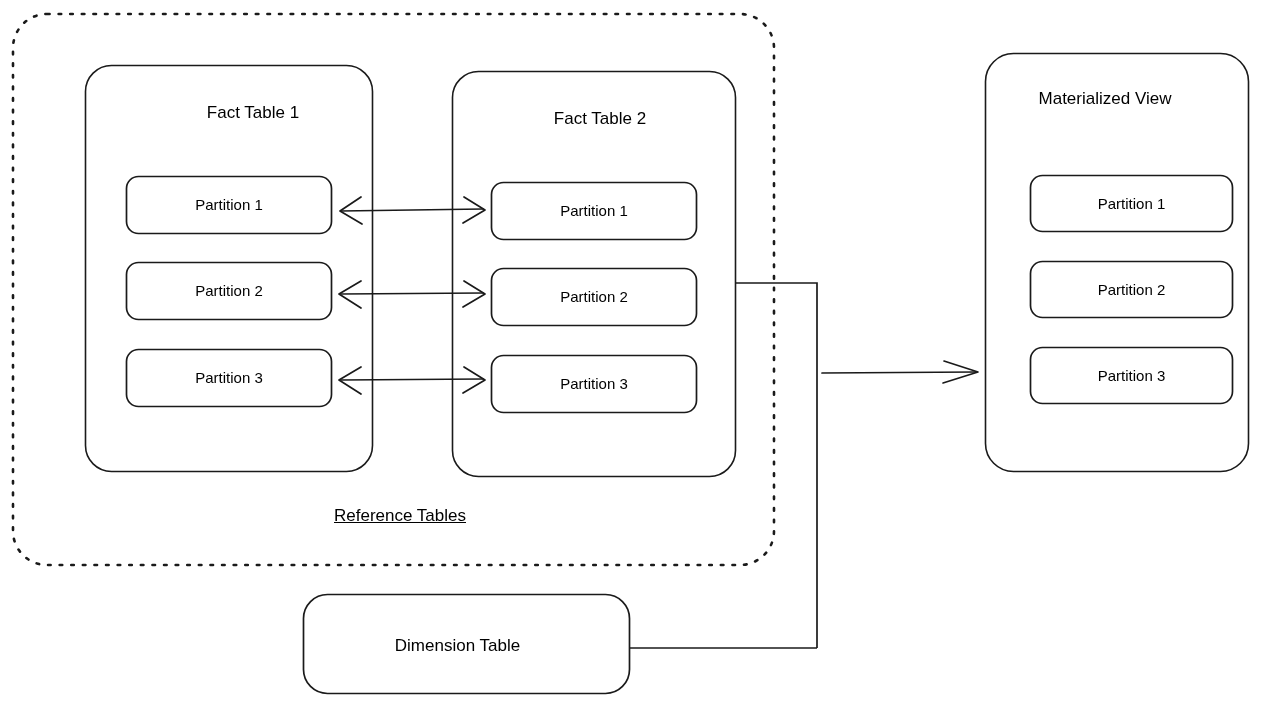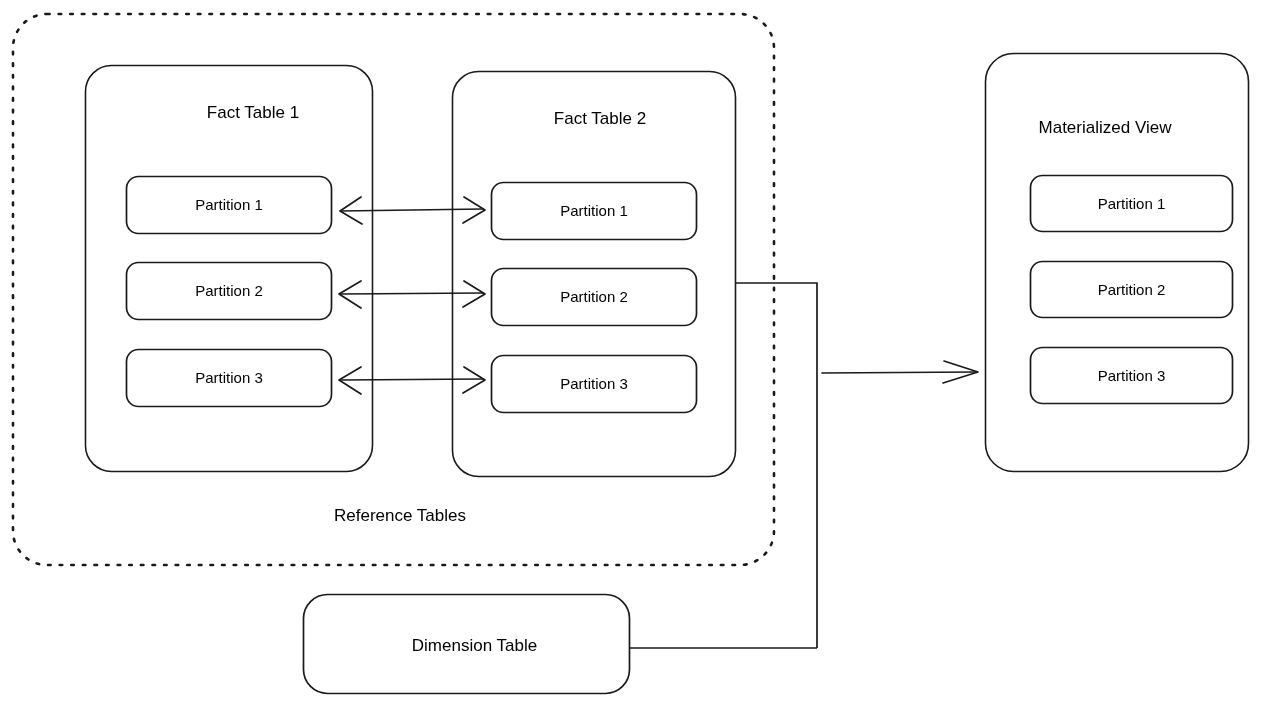--- a/index.html
+++ b/index.html
@@ -96,23 +96,23 @@
   <div class="node-label part-label" style="left:126px; top:197px; width:206px;">Partition 1</div>
   <div class="node-label part-label" style="left:126px; top:283px; width:206px;">Partition 2</div>
   <div class="node-label part-label" style="left:126px; top:370px; width:206px;">Partition 3</div>
 
   <div class="node-label group-title" style="left:452px; top:110px; width:296px;">Fact Table 2</div>
 
   <div class="node-label part-label" style="left:491px; top:203px; width:206px;">Partition 1</div>
   <div class="node-label part-label" style="left:491px; top:289px; width:206px;">Partition 2</div>
   <div class="node-label part-label" style="left:491px; top:376px; width:206px;">Partition 3</div>
 
-  <div class="node-label group-title" style="left:985px; top:90px; width:240px;margin-top:29px;">Materialized View</div>
+  <div class="node-label group-title" style="left:985px; top:90px; width:240px;">Materialized View</div>
 
   <div class="node-label part-label" style="left:1030px; top:196px; width:203px;">Partition 1</div>
   <div class="node-label part-label" style="left:1030px; top:282px; width:203px;">Partition 2</div>
   <div class="node-label part-label" style="left:1030px; top:368px; width:203px;">Partition 3</div>
 
-  <div class="node-label caption" style="left:250px; top:507px; width:300px;">Reference Tables</div>
+  <div class="node-label caption" style="left:250px; top:507px; width:300px;text-decoration:underline;">Reference Tables</div>
 
-  <div class="node-label caption" style="left:311px; top:637px; width:327px;">Dimension Table</div>
+  <div class="node-label caption" style="left:294px; top:637px; width:327px;">Dimension Table</div>
 
 </div>
 
 </body></html>

